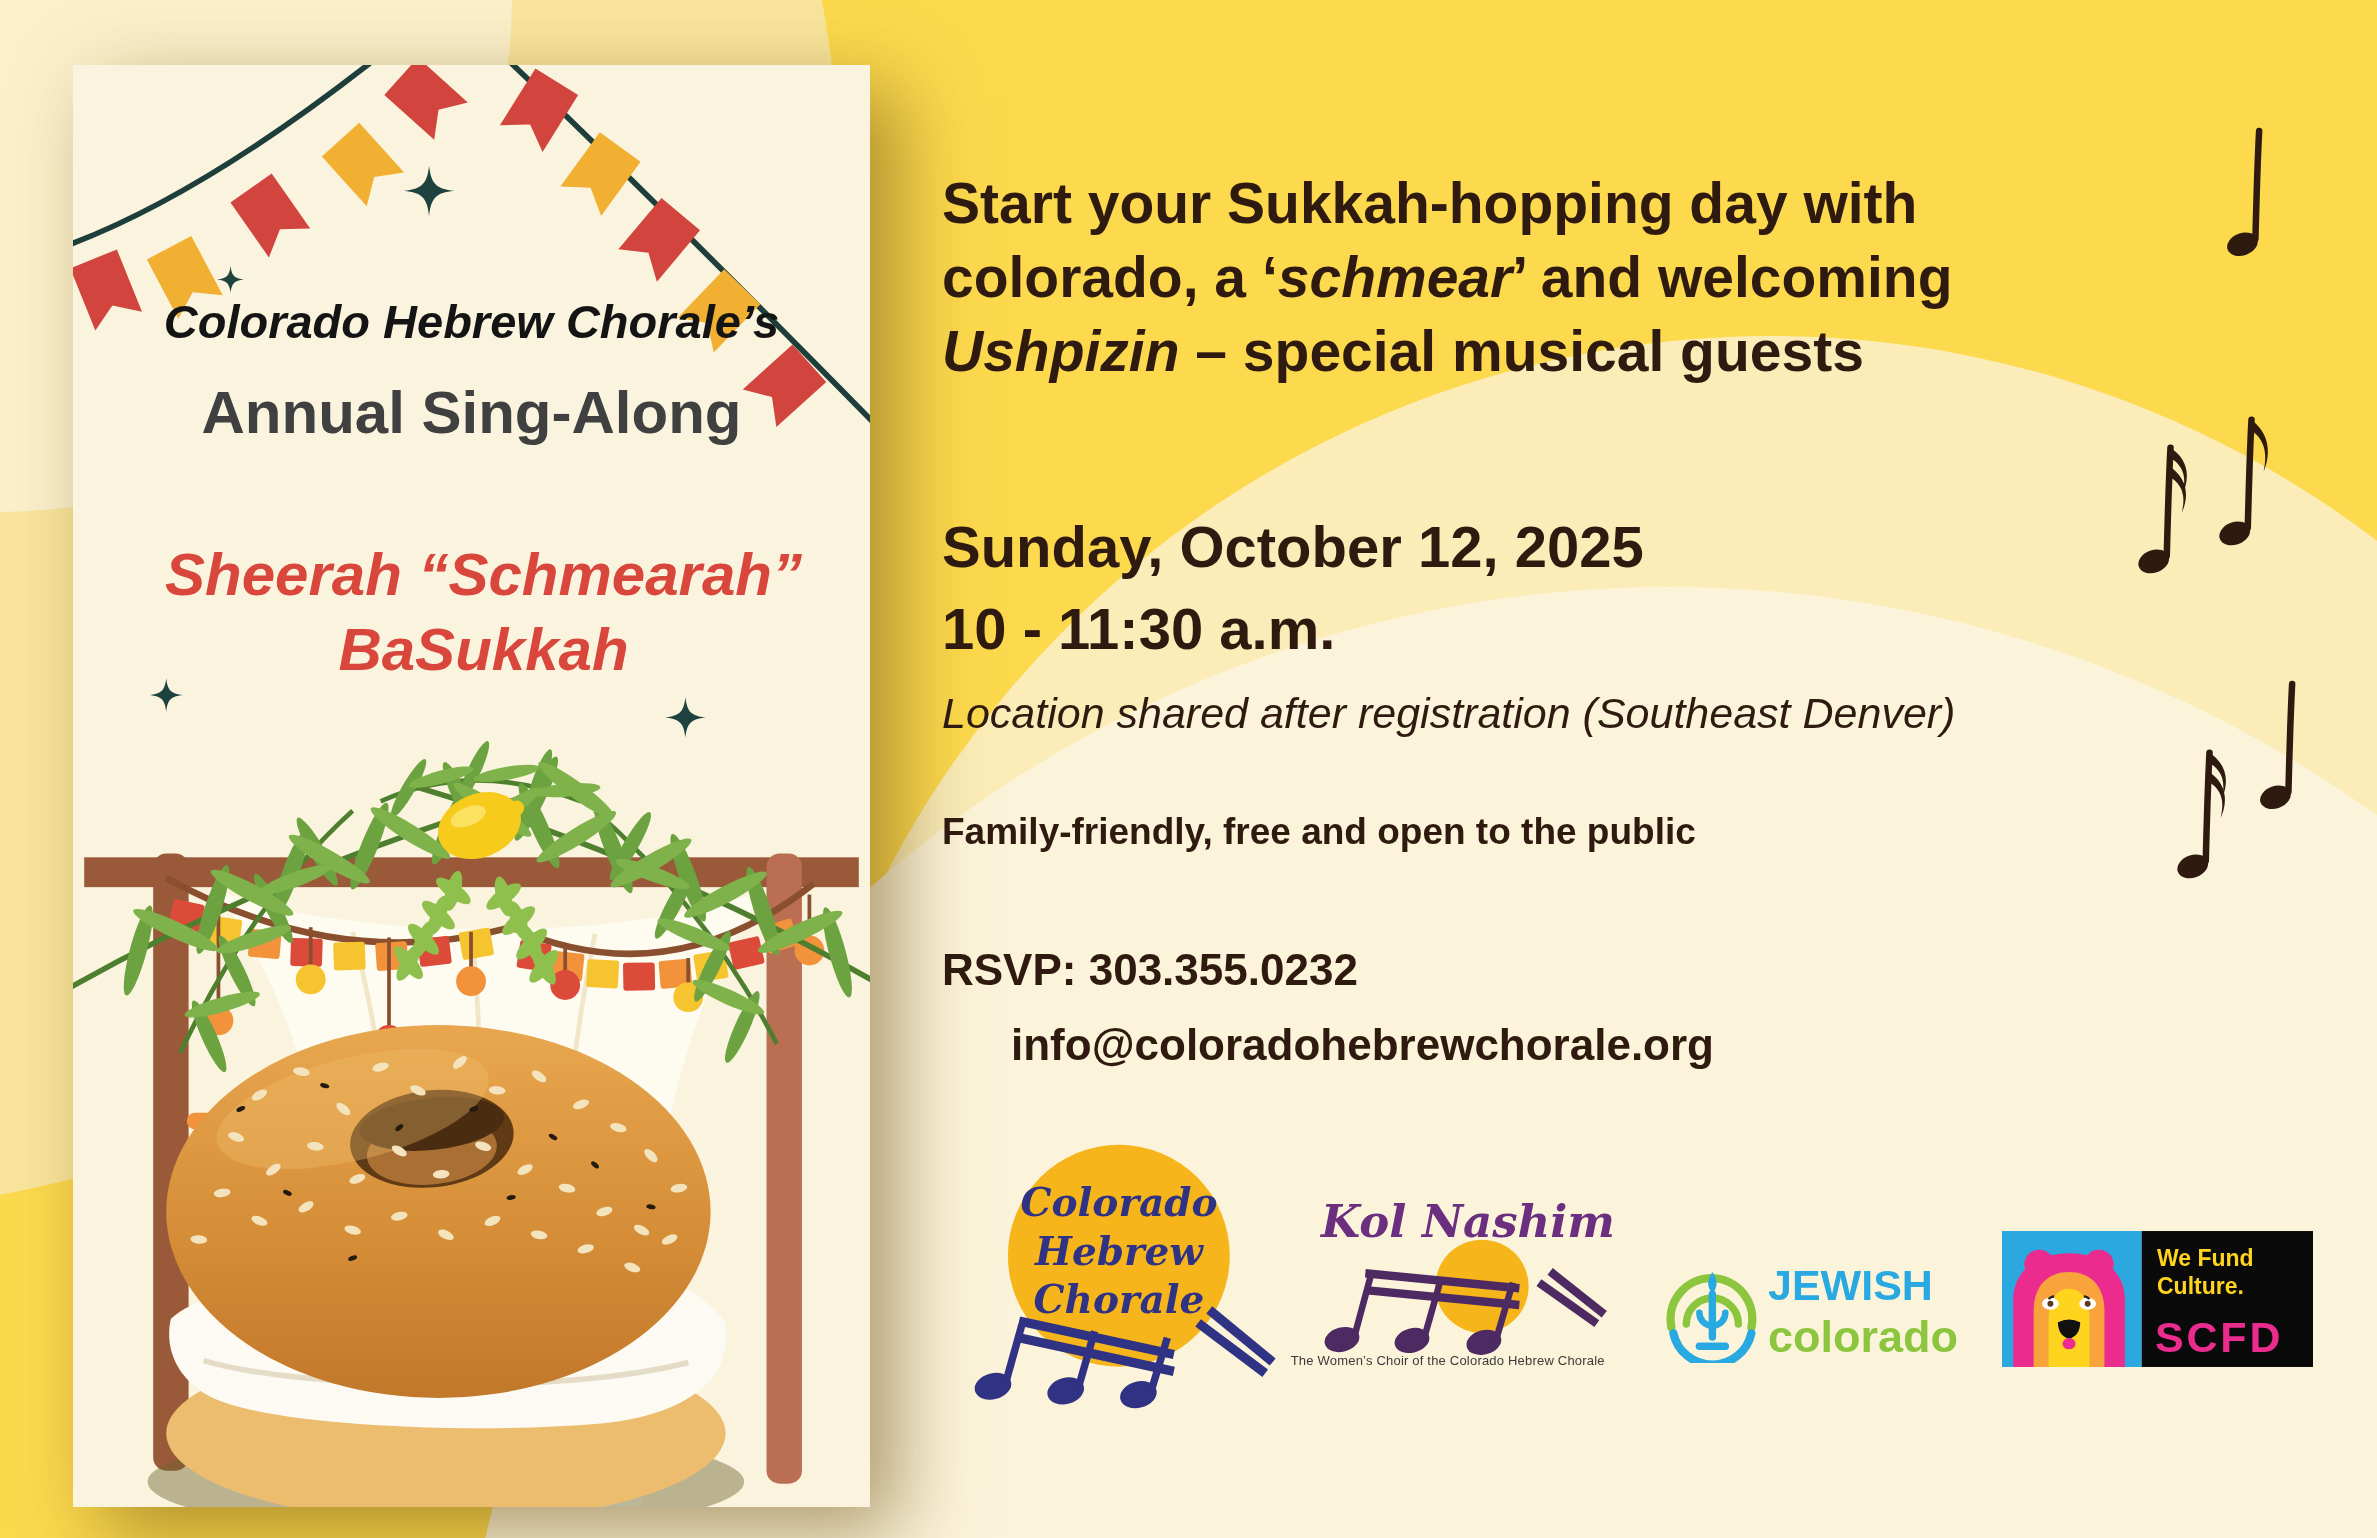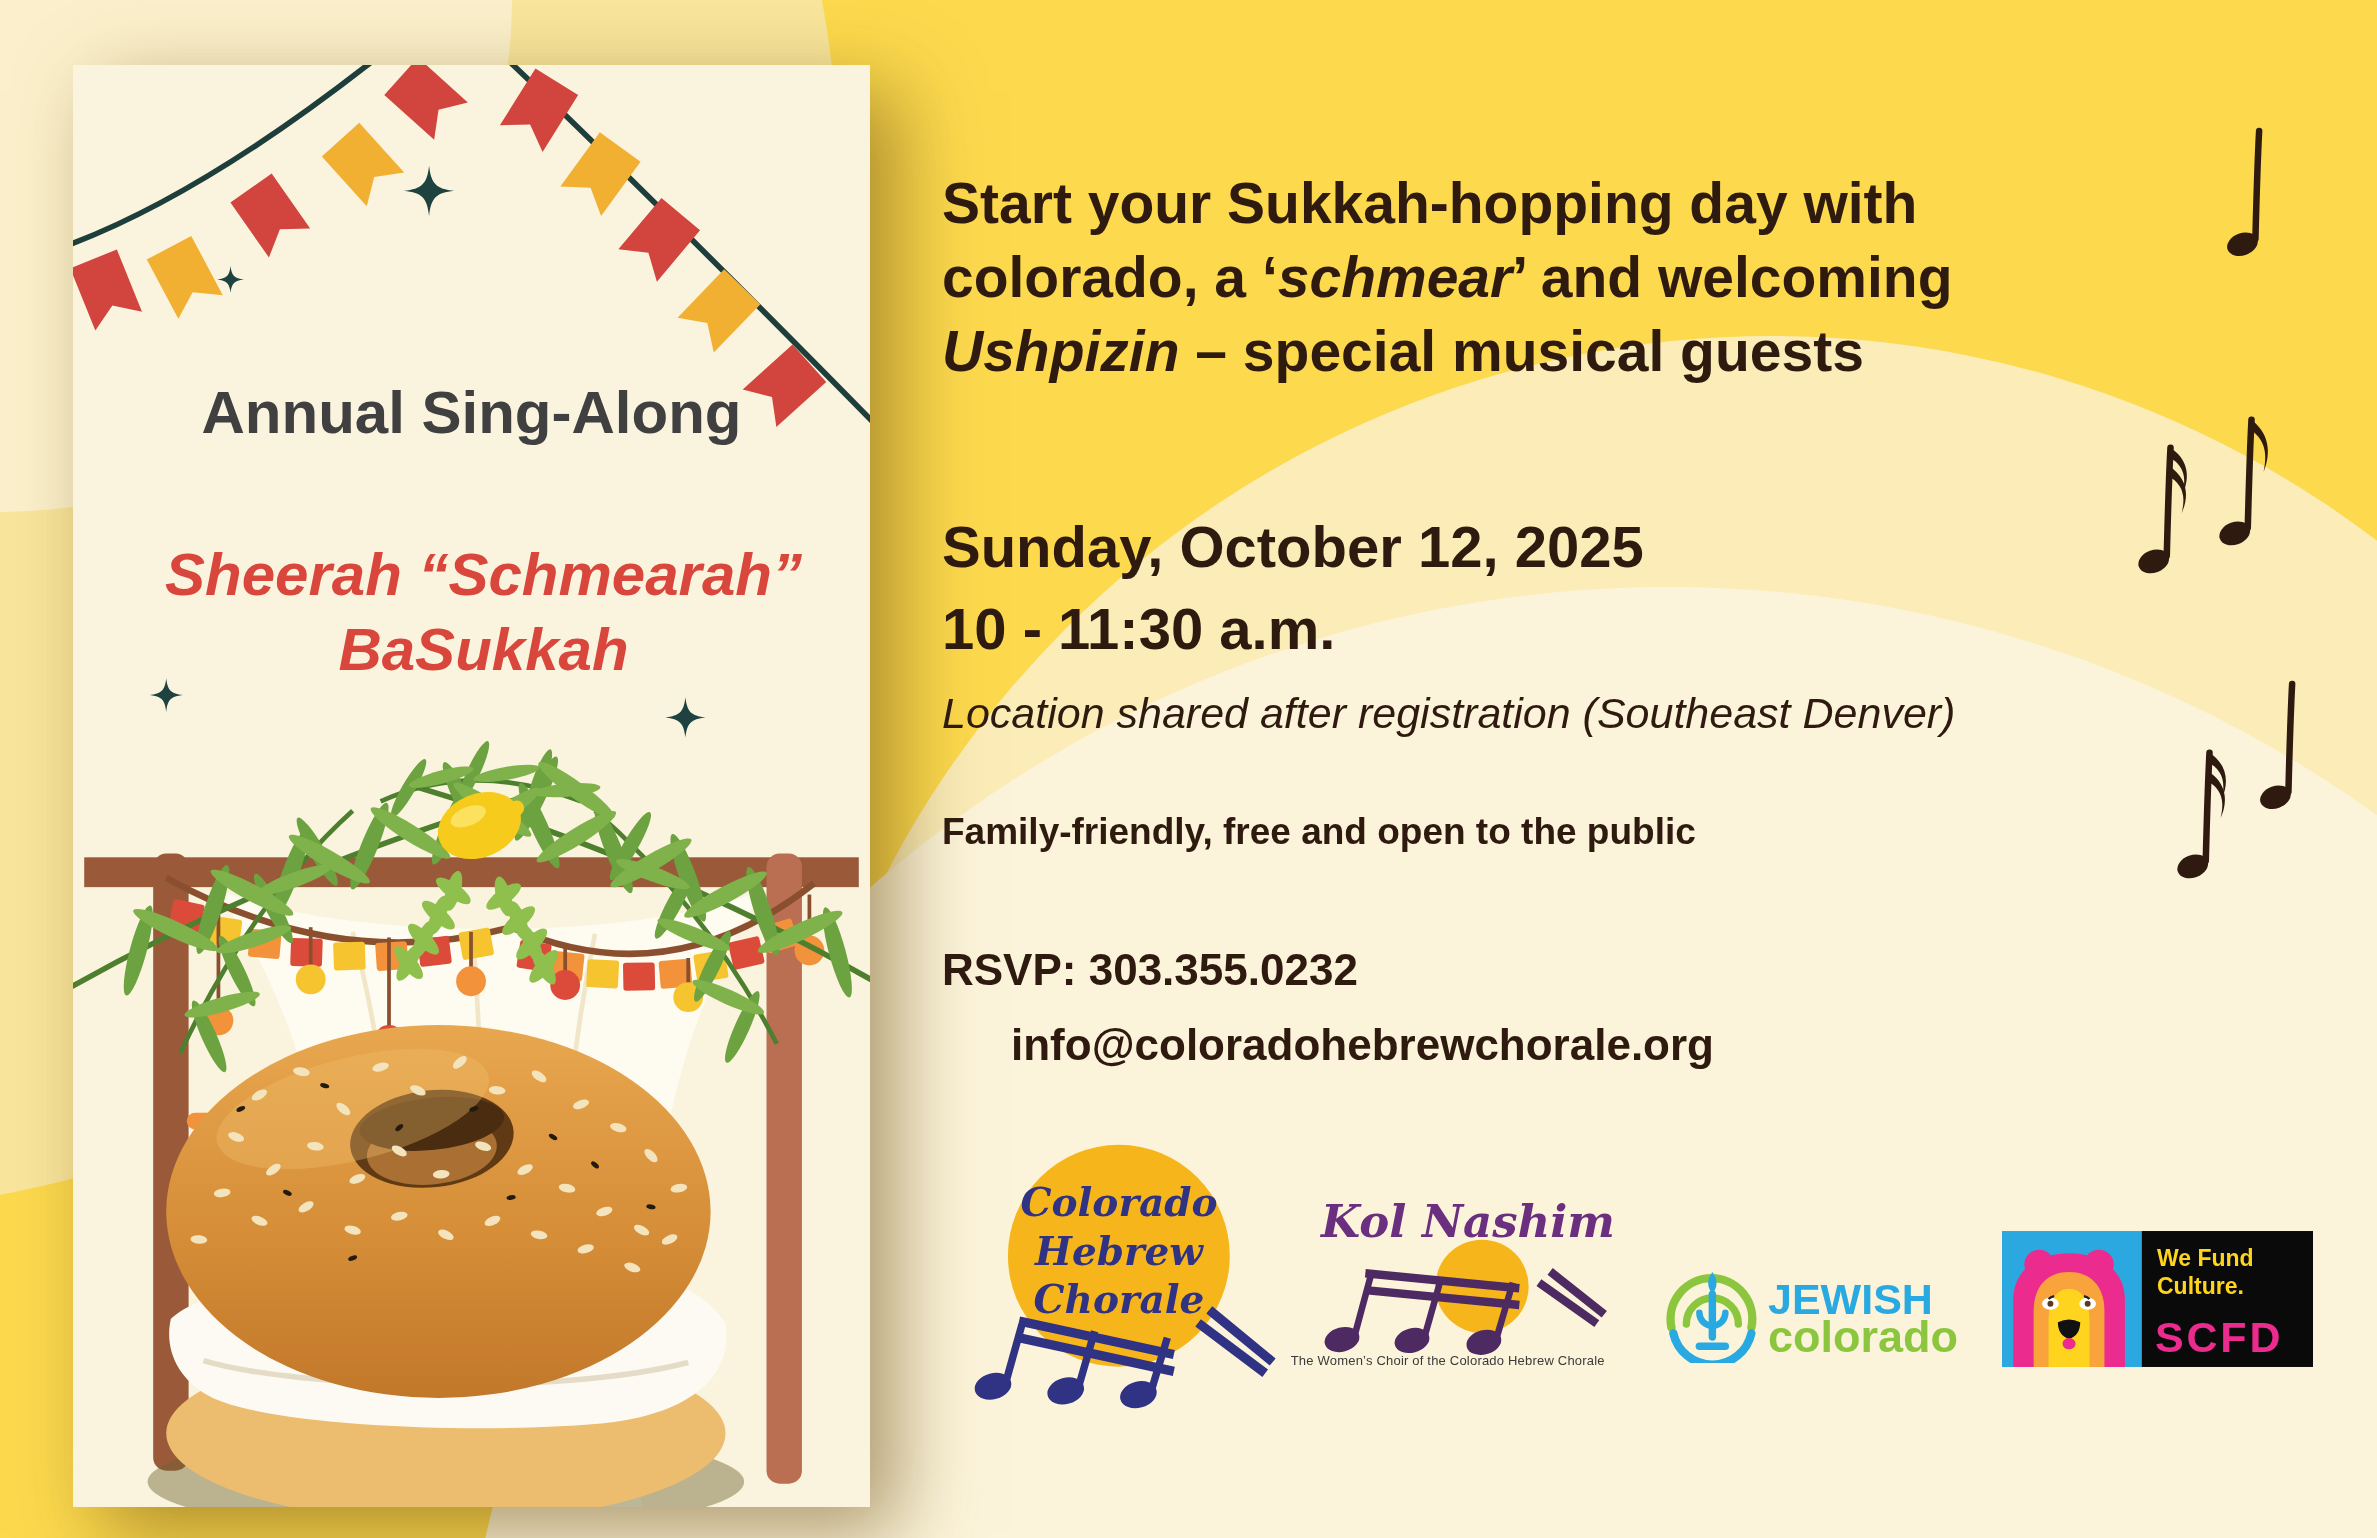--- a/index.html
+++ b/index.html
@@ -41,21 +41,21 @@
   
   .logo{position:absolute;}
   .chc-word{position:absolute;left:0;width:308px;text-align:center;
         font-family:"DejaVu Serif",serif;font-style:italic;font-weight:bold;
         font-size:39px;color:#303283;}
   .kn-script{position:absolute;left:0;top:1.9px;width:336px;text-align:center;
         font-family:"DejaVu Serif",serif;font-style:italic;font-weight:bold;
         font-size:45px;color:#6B2F80;}
   .kn-caption{position:absolute;left:-9.3px;top:160px;width:354px;text-align:left;
         font-size:13px;color:#3A3A3A;letter-spacing:0.2px;}
-  .jc-text1{position:absolute;left:110px;top:16px;font-size:43px;font-weight:bold;color:#29A9E1;}
+  .jc-text1{position:absolute;left:110px;top:2px;font-size:43px;font-weight:bold;color:#29A9E1;}
   .jc-text2{position:absolute;left:110px;top:52px;font-size:45px;font-weight:bold;color:#8CC63E;}
   .scfd-tag{position:absolute;left:155px;font-size:23px;line-height:28px;font-weight:bold;color:#FFD41C;}
   .scfd-name{position:absolute;left:153px;top:82px;font-size:43px;font-weight:bold;
         color:#EC2B8F;letter-spacing:2.8px;}
 </style>
 </head>
 <body>
 
 <div class="page">
 
@@ -307,20 +307,21 @@
               <ellipse transform="translate(470,1215) rotate(-10)" rx="5" ry="2.5"></ellipse>
             <ellipse transform="translate(560,1180) rotate(40)" rx="5" ry="2.5"></ellipse>
               <ellipse transform="translate(300,1280) rotate(-20)" rx="5" ry="2.5"></ellipse>
             <ellipse transform="translate(620,1225) rotate(10)" rx="5" ry="2.5"></ellipse>
               <ellipse transform="translate(180,1120) rotate(-25)" rx="5" ry="2.5"></ellipse>
           </g>
         </g>
       </g>
     </svg>
 
+    <div class="presenter">Colorado Hebrew Chorale’s</div>
     <div class="card-title">
       <div>Annual Sing-Along</div>
     </div>
     <div class="card-sub">
       <div>Sheerah “Schmearah”</div>
       <div>BaSukkah</div>
     </div>
   </div>
 
   <div class="right-col">

